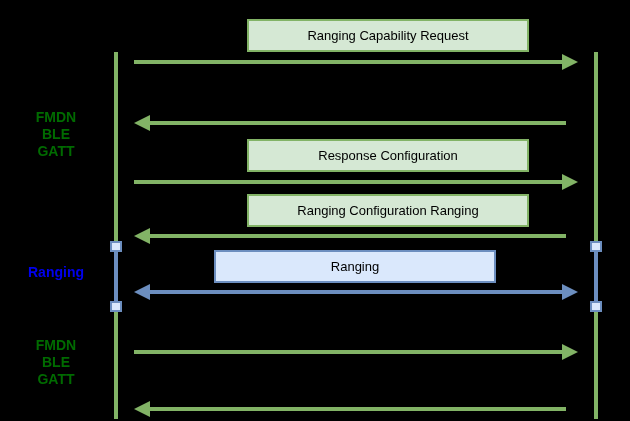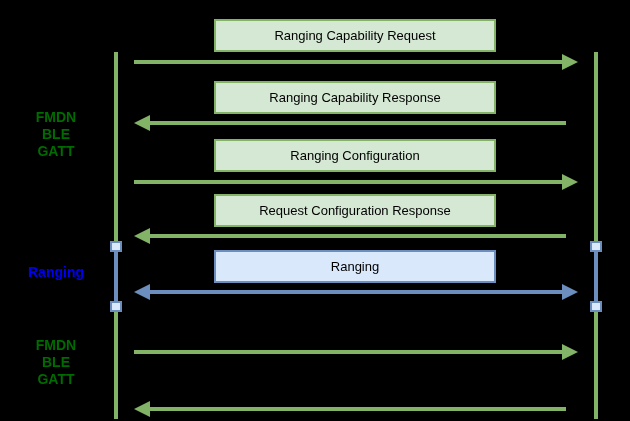--- a/index.html
+++ b/index.html
@@ -48,21 +48,21 @@
   .lifeline .sq-bottom{top:249px;}
   .lifeline.left{left:114px;}
   .lifeline.right{left:594px;}
 
   
   .msg-box{
     position:absolute;left:214px;width:282px;height:33px;
     display:flex;align-items:center;justify-content:center;
     font-size:13px;color:var(--box-text);
   }
-  .msg-box.green{background:var(--green-fill);border:2px solid var(--green-stroke);}
+  .msg-box.green{background:var(--green-fill);border:2px solid var(--green-stroke);margin-left:33px;}
   .msg-box.blue{background:var(--blue-fill);border:2px solid var(--blue-stroke);}
 
   
   .arrow{position:absolute;left:134px;width:444px;height:16px;}
   .arrow .shaft{position:absolute;top:6px;height:4px;}
   .arrow.green .shaft{background:var(--green-stroke);}
   .arrow.blue .shaft{background:var(--blue-stroke);}
   .arrow .head{position:absolute;width:0;height:0;top:0;
     border-top:8px solid transparent;border-bottom:8px solid transparent;}
   .arrow .head-r{right:0;}
@@ -99,23 +99,22 @@
     <div class="endpoint sq-top"></div>
     <div class="endpoint sq-bottom"></div>
   </div>
   <div class="lifeline right">
     <div class="blue-seg"></div>
     <div class="endpoint sq-top"></div>
     <div class="endpoint sq-bottom"></div>
   </div>
 
   <div class="msg-box green" style="top:19px">Ranging Capability Request</div>
-  <div class="msg-box green" style="top:81px">Ranging Capability Response</div>
-  <div class="msg-box green" style="top:139px">Ranging Configuration</div>
-  <div class="msg-box green" style="top:194px">Request Configuration Response</div>
+  <div class="msg-box green" style="top:139px">Response Configuration</div>
+  <div class="msg-box green" style="top:194px">Ranging Configuration Ranging</div>
   <div class="msg-box blue" style="top:250px">Ranging</div>
 
   <div class="arrow green dir-right" style="top:54px">
     <div class="shaft"></div>
 
     <div class="head head-r"></div>
   </div>
   <div class="arrow green dir-left" style="top:115px">
     <div class="shaft"></div>
     <div class="head head-l"></div>

